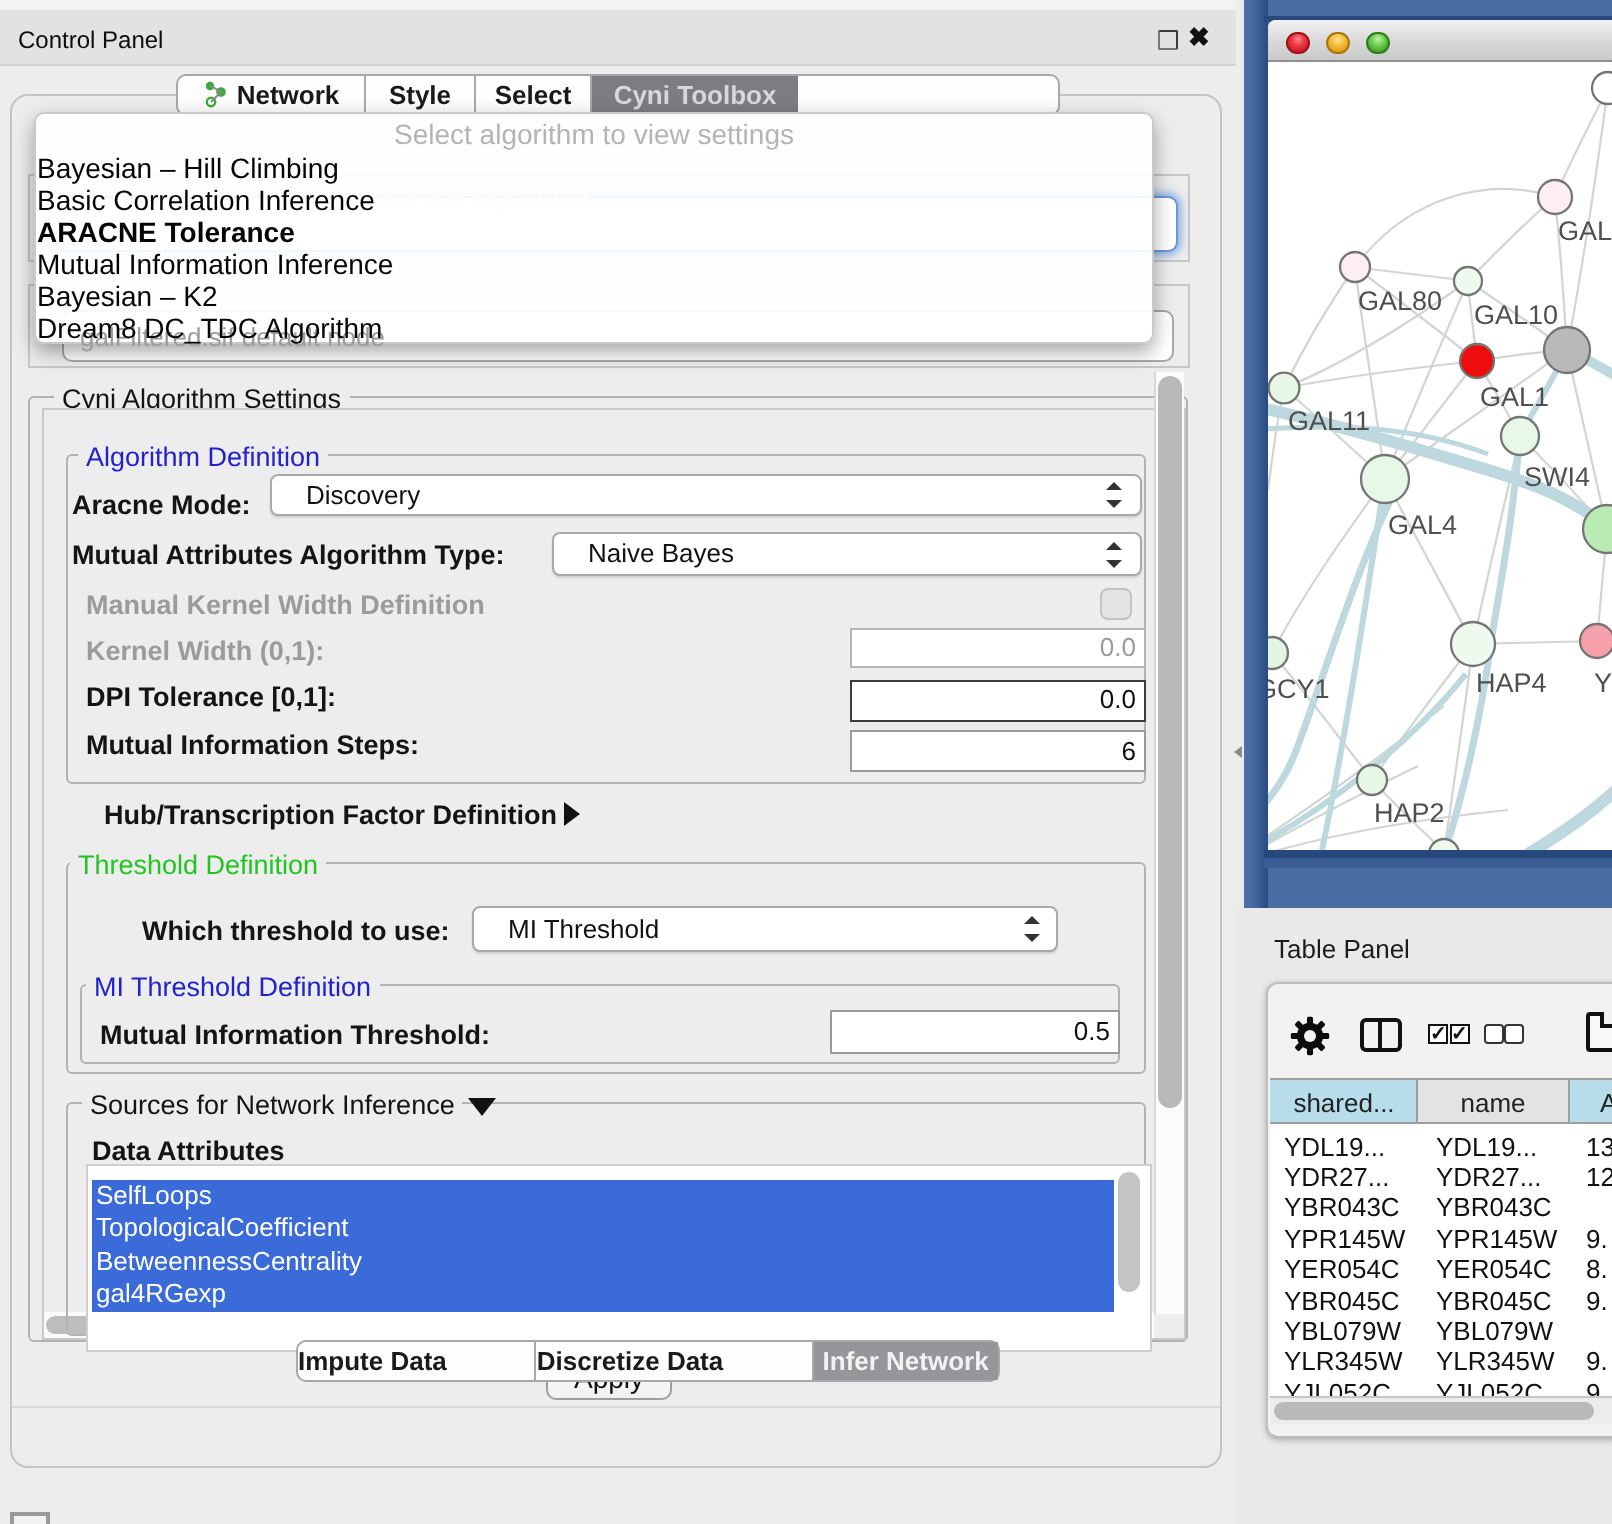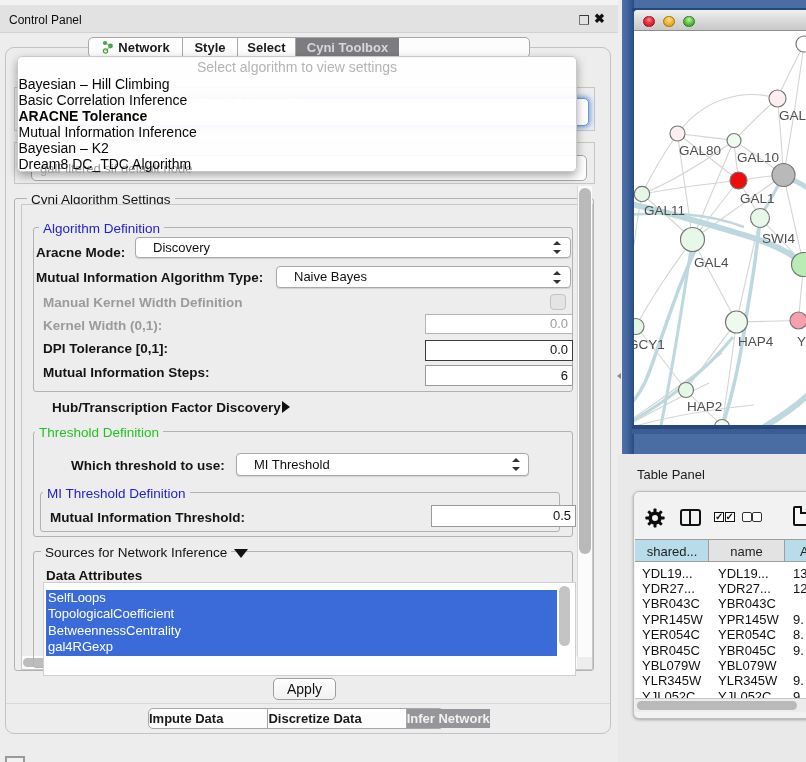--- a/index.html
+++ b/index.html
@@ -212,72 +212,72 @@
 <div class="gbox" style="left:33px;top:227px;width:540px;height:165px;"></div>
 <div class="gtitle" style="left:39px;top:220.5px;color:#2222cc;">Algorithm Definition</div>
 
 <div class="lbl" style="left:36px;top:245px;">Aracne Mode:</div>
 <div class="combo" style="left:135px;top:237px;width:436px;height:21px;">Discovery</div>
 <div class="spin" style="left:553px;top:240.5px;">
     <i class="up"></i>
     <i class="dn"></i>
   </div>
 
-<div class="lbl" style="left:36px;top:270px;">Mutual Information Algorithm Type:</div>
+<div class="lbl" style="left:36px;top:270px;">Mutual Attributes Algorithm Type:</div>
 <div class="combo" style="left:276px;top:266px;width:295px;height:21.5px;">Naive Bayes</div>
 <div class="spin" style="left:553px;top:270.5px;">
     <i class="up"></i>
     <i class="dn"></i>
   </div>
 
 <div class="glbl" style="left:43px;top:295px;">Manual Kernel Width Definition</div>
 <div class="a" style="left:550px;top:294px;width:16px;height:16px;background:#e4e4e4;border:1px solid #c2c2c2;border-radius:4px;"></div>
 
 <div class="glbl" style="left:43px;top:318px;">Kernel Width (0,1):</div>
 <div class="field" style="left:425px;top:314px;width:148px;height:20px;color:#9b9b9b;border-color:#b5b5b5;line-height:18px;">0.0</div>
 
 <div class="lbl" style="left:43px;top:341px;">DPI Tolerance [0,1]:</div>
 <div class="field" style="left:425px;top:340px;width:148px;height:21px;border:1.6px solid #3c3c3c;line-height:18px;">0.0</div>
 
 <div class="lbl" style="left:43px;top:365px;">Mutual Information Steps:</div>
 <div class="field" style="left:425px;top:365px;width:148px;height:21px;line-height:19px;">6</div>
 
-<div class="lbl" style="left:52px;top:400px;">Hub/Transcription Factor Discovery</div>
+<div class="lbl" style="left:52px;top:400px;">Hub/Transcription Factor Definition</div>
 <div class="a" style="left:282px;top:400.5px;width:0;height:0;border-top:6px solid transparent;border-bottom:6px solid transparent;border-left:8.5px solid #111;"></div>
 
 <div class="gbox" style="left:33px;top:431px;width:540px;height:106px;"></div>
 <div class="gtitle" style="left:35px;top:424.5px;color:#21c521;">Threshold Definition</div>
 
 <div class="lbl" style="left:71px;top:458px;">Which threshold to use:</div>
 <div class="combo" style="left:236px;top:453px;width:293px;height:23px;line-height:21px;">MI Threshold</div>
 <div class="spin" style="left:512px;top:457.5px;">
     <i class="up"></i>
     <i class="dn"></i>
   </div>
 
 <div class="gbox" style="left:40px;top:492px;width:520px;height:40px;"></div>
 <div class="gtitle" style="left:43px;top:485.5px;color:#2222cc;">MI Threshold Definition</div>
 <div class="lbl" style="left:50px;top:510px;">Mutual Information Threshold:</div>
-<div class="field" style="left:415px;top:505px;width:145px;height:22px;line-height:20px;margin-left:16px;">0.5</div>
+<div class="field" style="left:415px;top:505px;width:145px;height:22px;line-height:20px;">0.5</div>
 
 <div class="gbox" style="left:33px;top:551px;width:540px;height:117px;"></div>
 <div class="gtitle" style="left:41px;top:544.5px;color:#141414;">Sources for Network Inference</div>
 <div class="a" style="left:234px;top:549px;width:0;height:0;border-left:7px solid transparent;border-right:7px solid transparent;border-top:9px solid #111;"></div>
 
 <div class="lbl" style="left:46px;top:568px;">Data Attributes</div>
 <div class="a" style="left:43px;top:582px;width:533px;height:94px;background:#fff;border:1px solid #cfcfcf;overflow:hidden;">
   <div style="position:absolute;left:2px;top:7px;width:511px;background:#3a6bd8;color:#fff;font-size:13px;line-height:16.3px;padding-left:2px;height:66px;">SelfLoops<br>TopologicalCoefficient<br>BetweennessCentrality<br>gal4RGexp</div>
   <div style="position:absolute;left:515px;top:3px;width:11px;height:60px;background:#c4c4c4;border-radius:5.5px;"></div>
 </div>
 
 <div class="a" style="left:273px;top:678px;width:63px;height:22px;background:linear-gradient(#ffffff,#f1f1f1);border:1px solid #9e9e9e;border-radius:5px;text-align:center;line-height:20px;font-size:14px;">Apply</div>
 
 <div class="a" style="left:6px;top:703px;width:604px;height:1px;background:#d8d8d8;"></div>
 
-<div class="seg" style="left:148px;top:708px;width:296px;gap:44px;">
+<div class="seg" style="left:148px;top:670px;width:352px;gap:44px;">
   <div style="width:91px;">Impute Data</div>
   <div style="width:115px;">Discretize Data</div>
   <div class="sel sel2" style="width:114px;">Infer Network</div>
 </div>
 
 <div class="a" style="left:5px;top:756px;width:20px;height:10px;border:2px solid #9a9a9a;background:#f2f2f2;"></div>
 
 <div class="seg" style="left:88px;top:36.5px;width:442px;">
   <div style="width:93px;"><svg width="13" height="14" viewBox="0 0 13 14" style="margin-right:4px;">
         <circle cx="4" cy="3" r="2.1" fill="#3daa3d"></circle>

